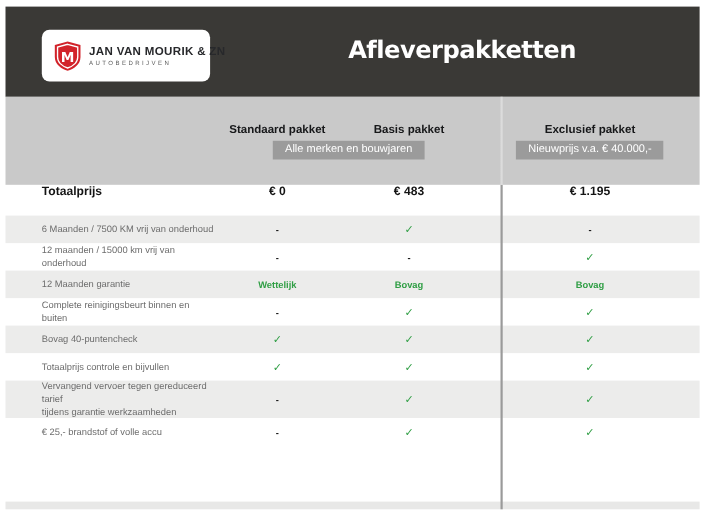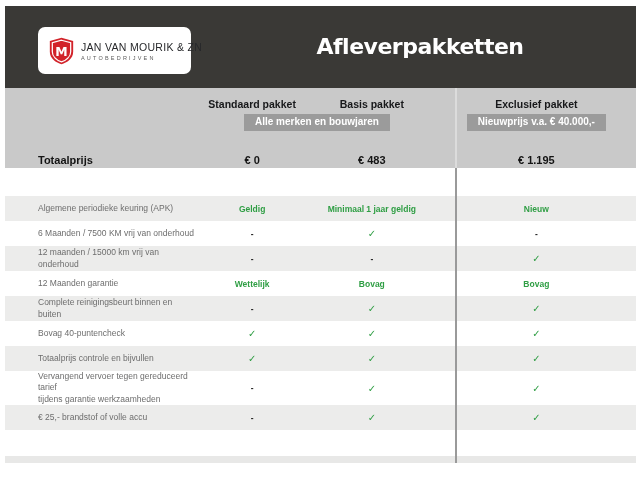--- a/index.html
+++ b/index.html
@@ -5,41 +5,41 @@
   * { margin:0; padding:0; box-sizing:border-box; }
   html,body { width:640px; height:480px; overflow:hidden; background:#fff;
               font-family:"Liberation Sans", sans-serif; }
   .page { position:relative; width:640px; height:480px; background:#fff; }
 
   
   .topbar { position:absolute; left:5px; top:6px; width:631px; height:82px; background:#3a3936; }
   .logo-card { position:absolute; left:33px; top:21px; width:153px; height:47px; background:#fff;
                border-radius:7px; display:flex; align-items:center; padding-left:11px; }
   .shield { flex:0 0 auto; margin-right:7px; }
-  .logo-name { font-size:10.5px; font-weight:normal; color:#27282b; letter-spacing:0.3px; white-space:nowrap; }
+  .logo-name { font-size:10.5px; font-weight:bold; color:#27282b; letter-spacing:0.3px; white-space:nowrap; }
   .logo-sub  { font-size:5.5px; color:#5c5c5c; letter-spacing:2.2px; margin-top:2px; white-space:nowrap; }
   .title { position:absolute; left:415px; top:50%; transform:translate(-50%,-52%);
            color:#ffffff; font-size:22px; font-weight:bold; white-space:nowrap;
            font-family:"DejaVu Sans", sans-serif; letter-spacing:-0.5px; }
 
   
   .cols { display:flex; }
   .c-label { width:200px; padding-left:33px; text-align:left; }
   .c-std   { width:115px; text-align:center; }
   .c-basis { width:136px; text-align:center; }
   .c-span  { width:251px; display:flex; justify-content:center; }
   .c-excl  { width:209px; text-align:center; display:flex; justify-content:center; align-items:center; }
   div.c-excl.colhead, div.c-excl.total-val { display:block; }
 
   
   .head-block { position:absolute; left:5px; top:88px; width:631px; height:80px; background:#c9c9c9; }
-  .heads { padding-top:10px; }
+  .heads { padding-top:24px; }
   .colhead { font-size:10.5px; font-weight:bold; color:#17181a; }
   .badges { margin-top:4px; align-items:center; }
-  .badge { display:inline-block; background:#9b9b9b; color:#ffffff; font-size:10px; font-weight:bold;
+  .badge { display:inline-block; background:#9b9b9b; color:#ffffff; font-size:10px; font-weight:normal;
            padding:2px 11px 3px; line-height:12px; white-space:nowrap; }
   .totals { margin-top:23px; align-items:flex-start; }
   .total-label, .total-val { font-size:11px; font-weight:bold; color:#141414; }
 
   
   .rows { position:absolute; left:5px; top:196px; width:631px; }
   .row { min-height:25px; align-items:center; }
   .row:nth-child(odd) { background:#ececeb; }
   .row-label { font-size:8.5px; color:#6d6d6d; line-height:1.35; white-space:pre-line; }
   .val { font-size:8.5px; font-weight:bold; color:#2f9e44; }
@@ -90,26 +90,20 @@
     <div class="cols totals">
       <div class="c-label total-label">Totaalprijs</div>
       <div class="c-std total-val">€ 0</div>
       <div class="c-basis total-val">€ 483</div>
       <div class="c-excl total-val">€ 1.195</div>
     </div>
   </div>
 
   <div class="rows">
     <div class="cols row">
-      <div class="c-label row-label">Algemene periodieke keuring (APK)</div>
-      <div class="c-std val">Geldig</div>
-      <div class="c-basis val">Minimaal 1 jaar geldig</div>
-      <div class="c-excl val">Nieuw</div>
-    </div>
-    <div class="cols row">
       <div class="c-label row-label">6 Maanden / 7500 KM vrij van onderhoud</div>
       <div class="c-std val dash">-</div>
       <div class="c-basis val check">✓</div>
       <div class="c-excl val dash">-</div>
     </div>
     <div class="cols row">
       <div class="c-label row-label">12 maanden / 15000 km vrij van onderhoud</div>
       <div class="c-std val dash">-</div>
       <div class="c-basis val dash">-</div>
       <div class="c-excl val check">✓</div>

